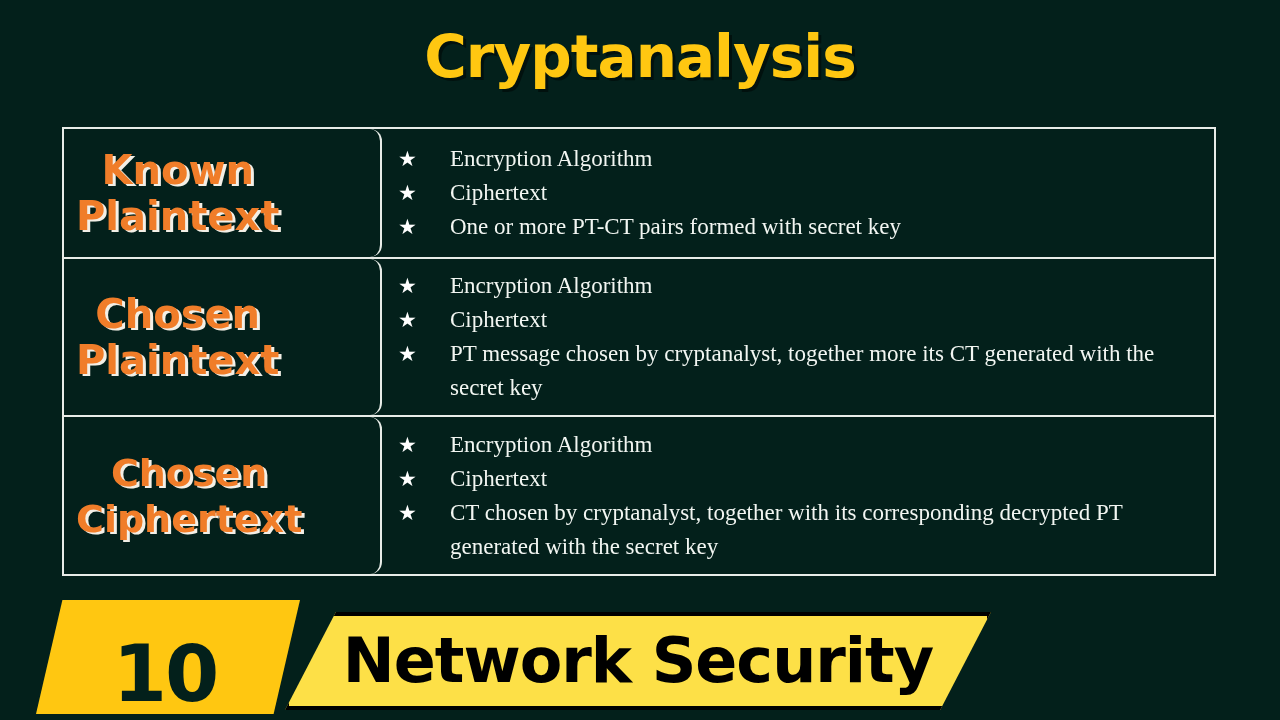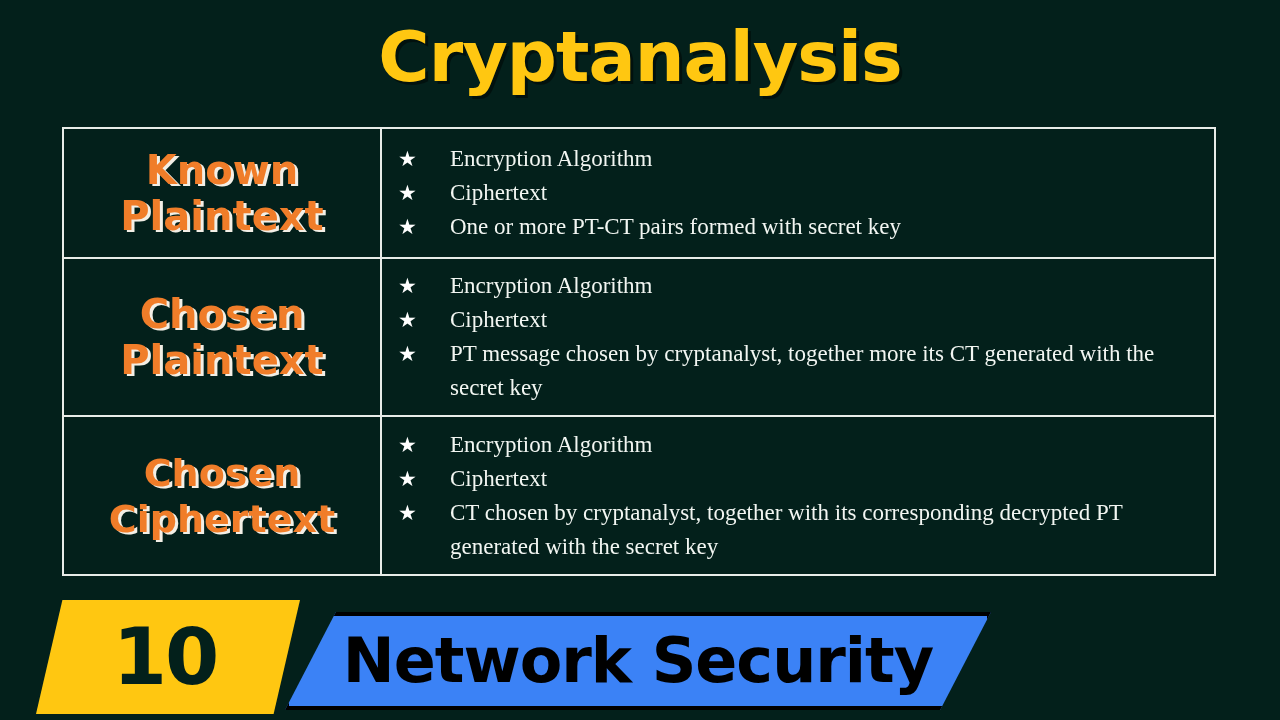--- a/index.html
+++ b/index.html
@@ -17,21 +17,21 @@
 
   
   .title {
     position: absolute;
     left: 0;
     top: 6px;
     width: 1280px;
     text-align: center;
     font-family: "DejaVu Sans", sans-serif;
     font-weight: bold;
-    font-size: 70px;
+    font-size: 58px;
     line-height: 102px;
     letter-spacing: -1px;
     color: #FFC711;
     text-shadow: 3px 3px 0 rgba(0,0,0,0.45);
   }
 
   
   .table {
     position: absolute;
     left: 62px;
@@ -50,22 +50,23 @@
   }
   .row:last-child { border-bottom: none; }
 
   .cell-label {
     width: 318px;
     flex: 0 0 318px;
     border-right: 2px solid #e8ece8;
     box-sizing: border-box;
     display: flex;
     align-items: center;
-    justify-content: center;
+    justify-content: flex-start;
     padding: 6px 12px;
+    border-radius: 12px;
   }
   .label-text {
     font-family: "DejaVu Sans", sans-serif;
     font-weight: bold;
     font-size: 38px;
     line-height: 44px;
     color: #F07D29;
     text-align: center;
     text-shadow: 3px 2px 0 #f3efe6;
     letter-spacing: 0px;
@@ -120,39 +121,39 @@
   .badge-number {
     position: absolute;
     left: 36px;
     top: 4px;
     width: 264px;
     height: 114px;
     background: #FFC711;
     -webkit-clip-path: polygon(10% 0%, 100% 0%, 90% 100%, 0% 100%);
     clip-path: polygon(10% 0%, 100% 0%, 90% 100%, 0% 100%);
     display: flex;
-    align-items: center;
+    align-items: flex-end;
     justify-content: center;
   }
   .badge-number span {
     font-family: "DejaVu Sans", sans-serif;
     font-weight: bold;
     font-size: 78px;
     line-height: 80px;
     color: #03201b;
     letter-spacing: -2px;
     padding-right: 6px;
   }
   .badge-title {
     position: absolute;
     left: 285px;
     top: 16px;
     width: 706px;
     height: 98px;
-    background: #3b82f6;
+    background: #fde047;
     border: 4px solid #000000;
     box-sizing: border-box;
     -webkit-clip-path: polygon(7.2% 0%, 100% 0%, 92.8% 100%, 0% 100%);
     clip-path: polygon(7.2% 0%, 100% 0%, 92.8% 100%, 0% 100%);
     display: flex;
     align-items: center;
     justify-content: center;
   }
   .badge-title span {
     font-family: "DejaVu Sans", sans-serif;

